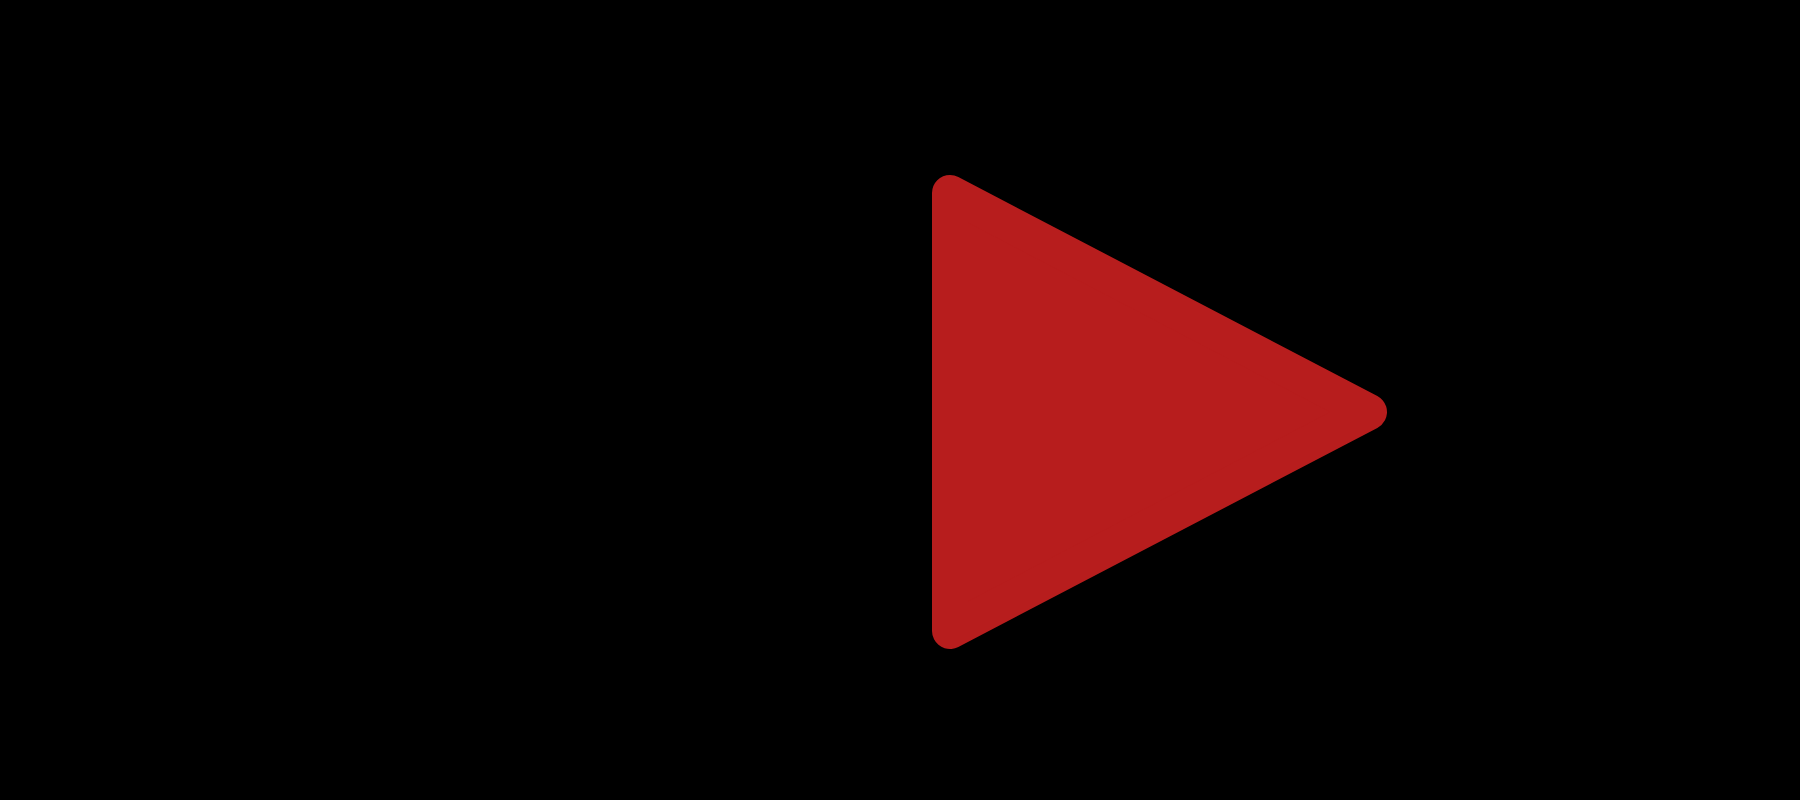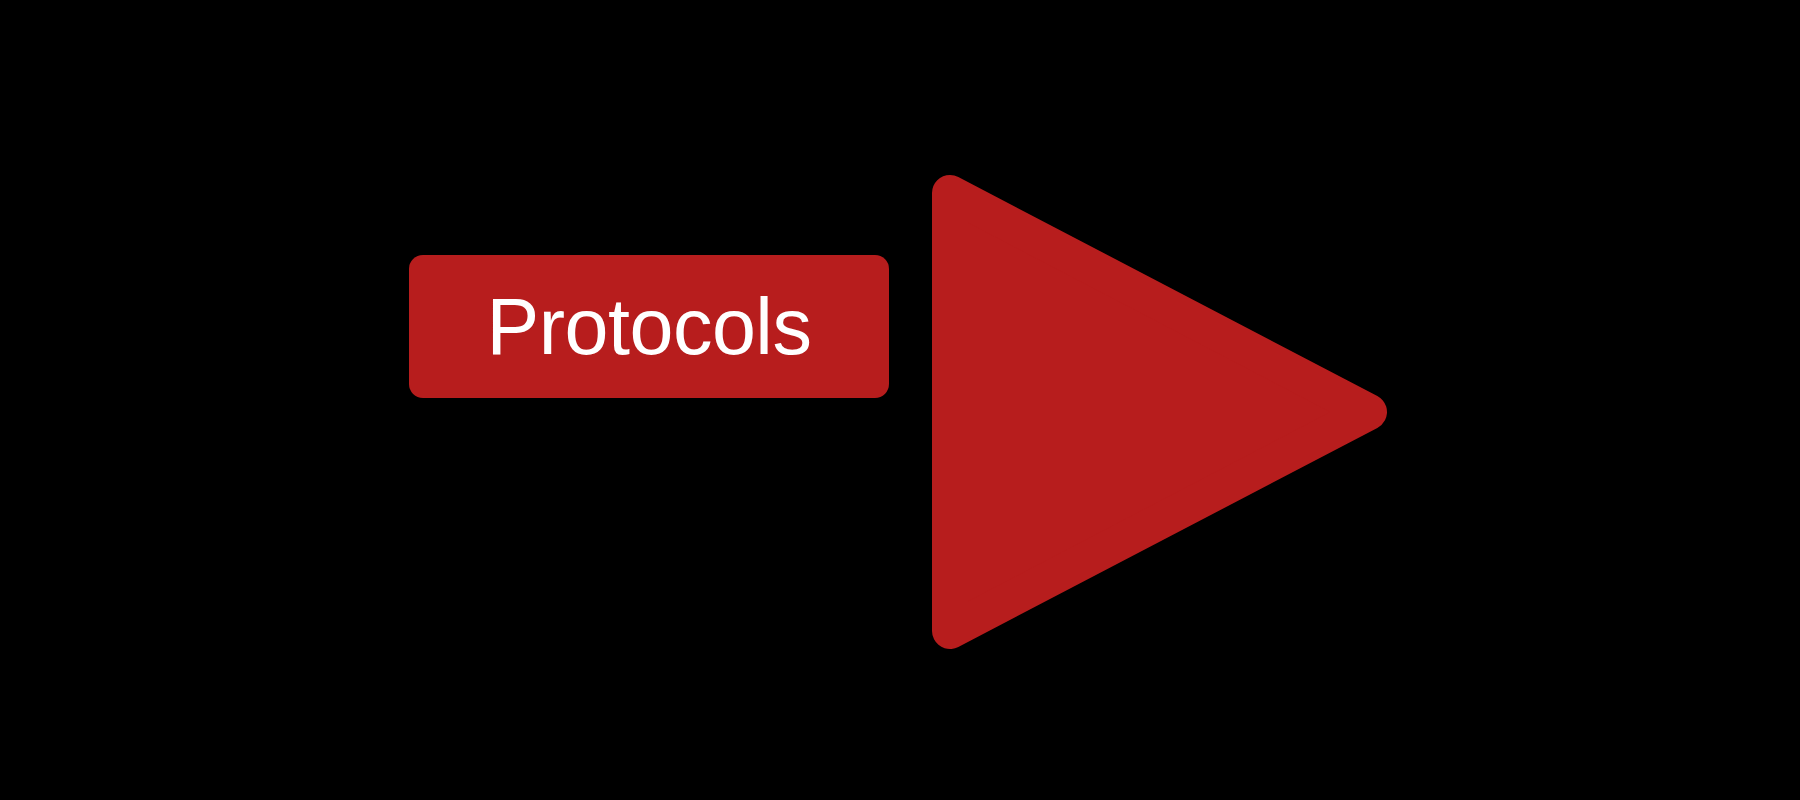--- a/index.html
+++ b/index.html
@@ -68,23 +68,20 @@
     line-height: 1;
     letter-spacing: -1px;
     white-space: nowrap;
   }
 </style>
 </head>
 <body>
 
 <div class="stage">
 
-  <div class="input-box" id="box-protocols">
-    <span class="label">Protocols</span>
-  </div>
 
 
   <svg class="arrow-svg" viewBox="0 0 1800 800" aria-hidden="true">
     <polygon class="arrow-shape" points="950,193 1369,412 950,631"></polygon>
   </svg>
 
 
 </div>
 
 </body></html>

